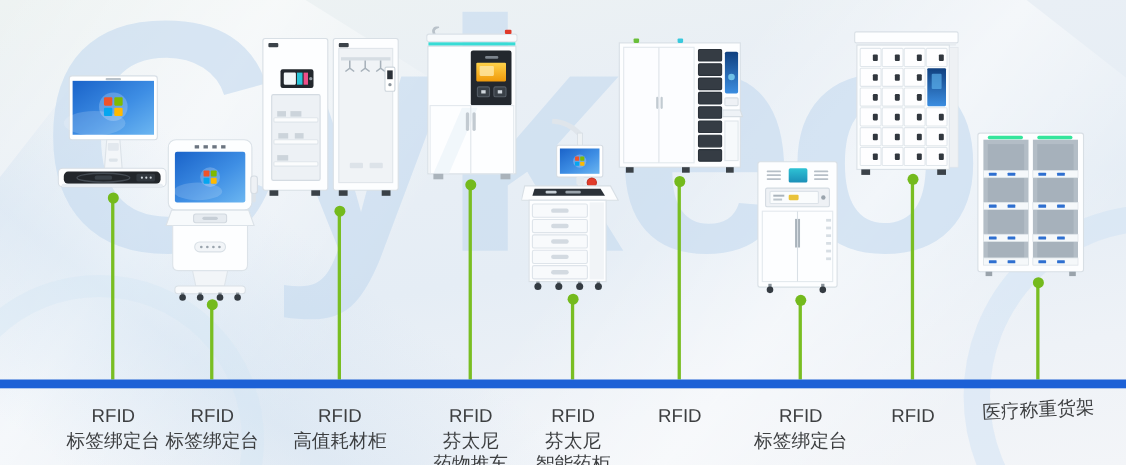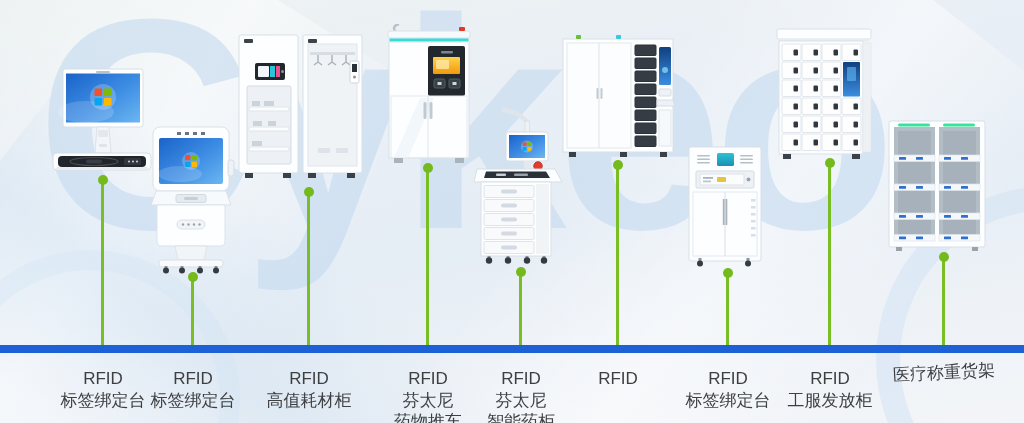--- a/index.html
+++ b/index.html
@@ -519,19 +519,18 @@
   </div>
   <div class="label" style="left:543px">
     <span>RFID</span>
   </div>
   <div class="label" style="left:653px">
     <span>RFID</span>
     <span>标签绑定台</span>
   </div>
   <div class="label" style="left:755px">
     <span>RFID</span>
-    <span>工服发放柜</span>
   </div>
   <div class="label tilt" style="left:869px">
     <span>医疗称重货架</span>
   </div>
 
 </div>
 
 </body></html>

